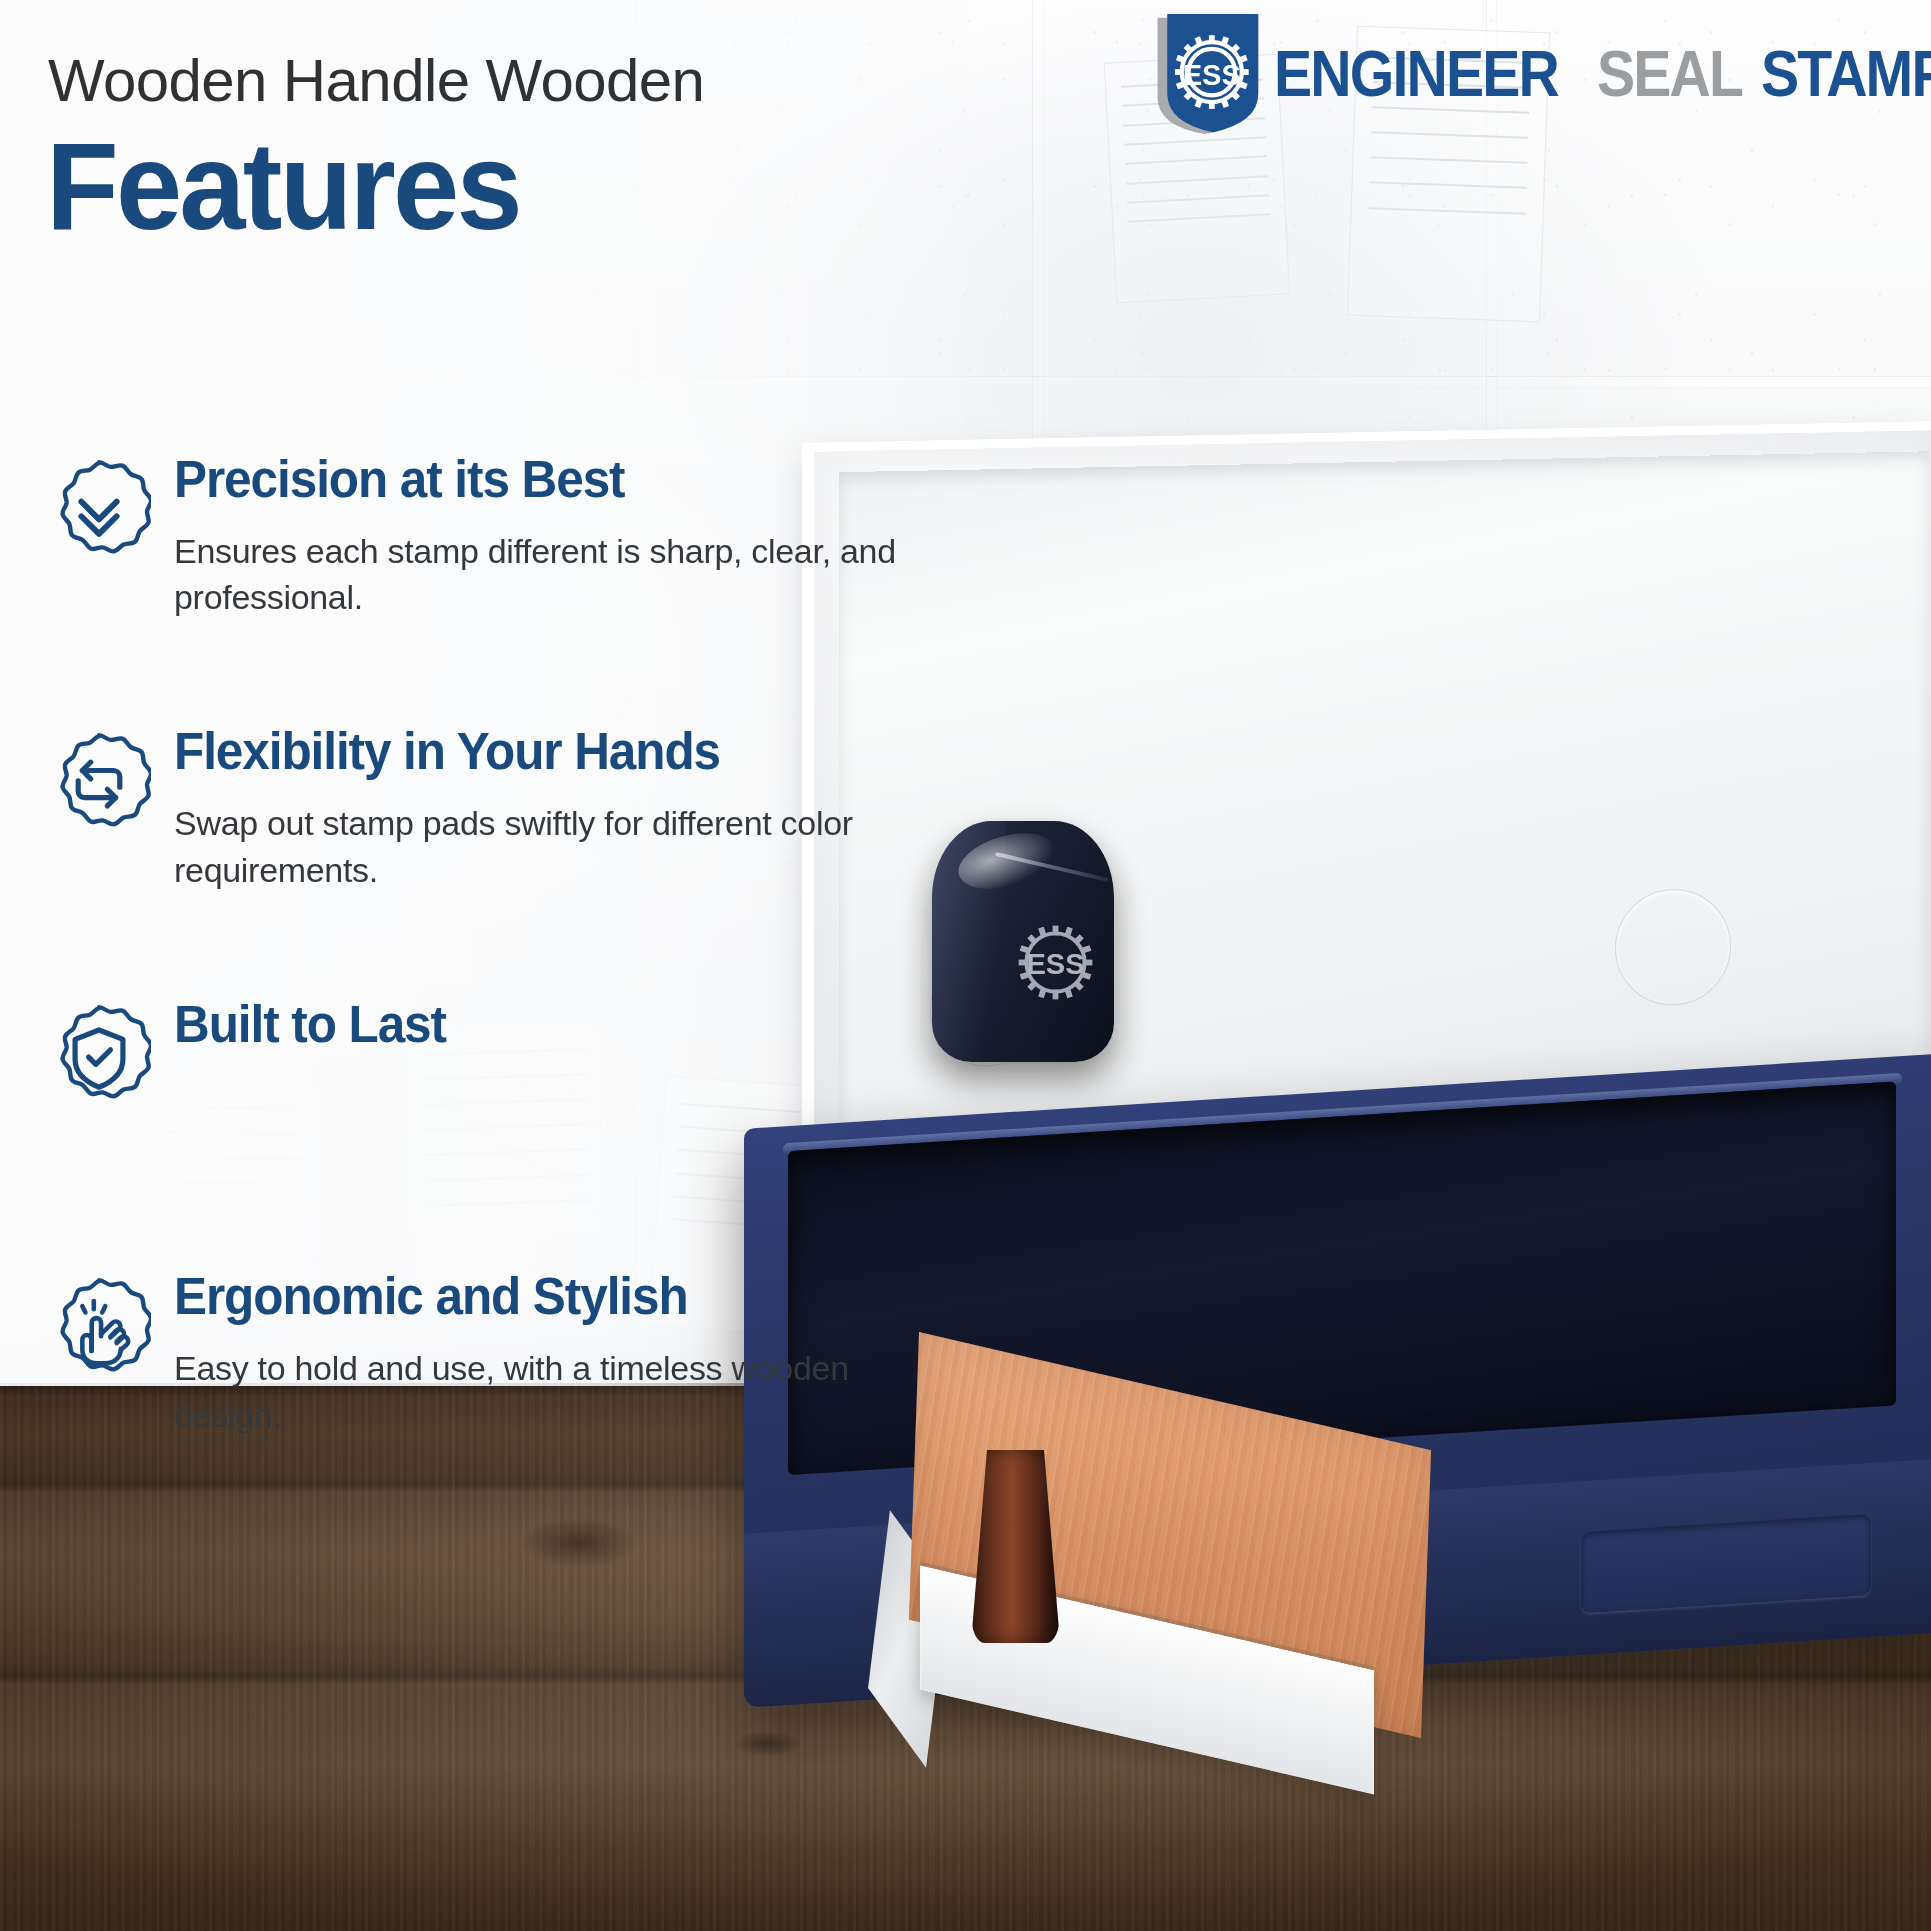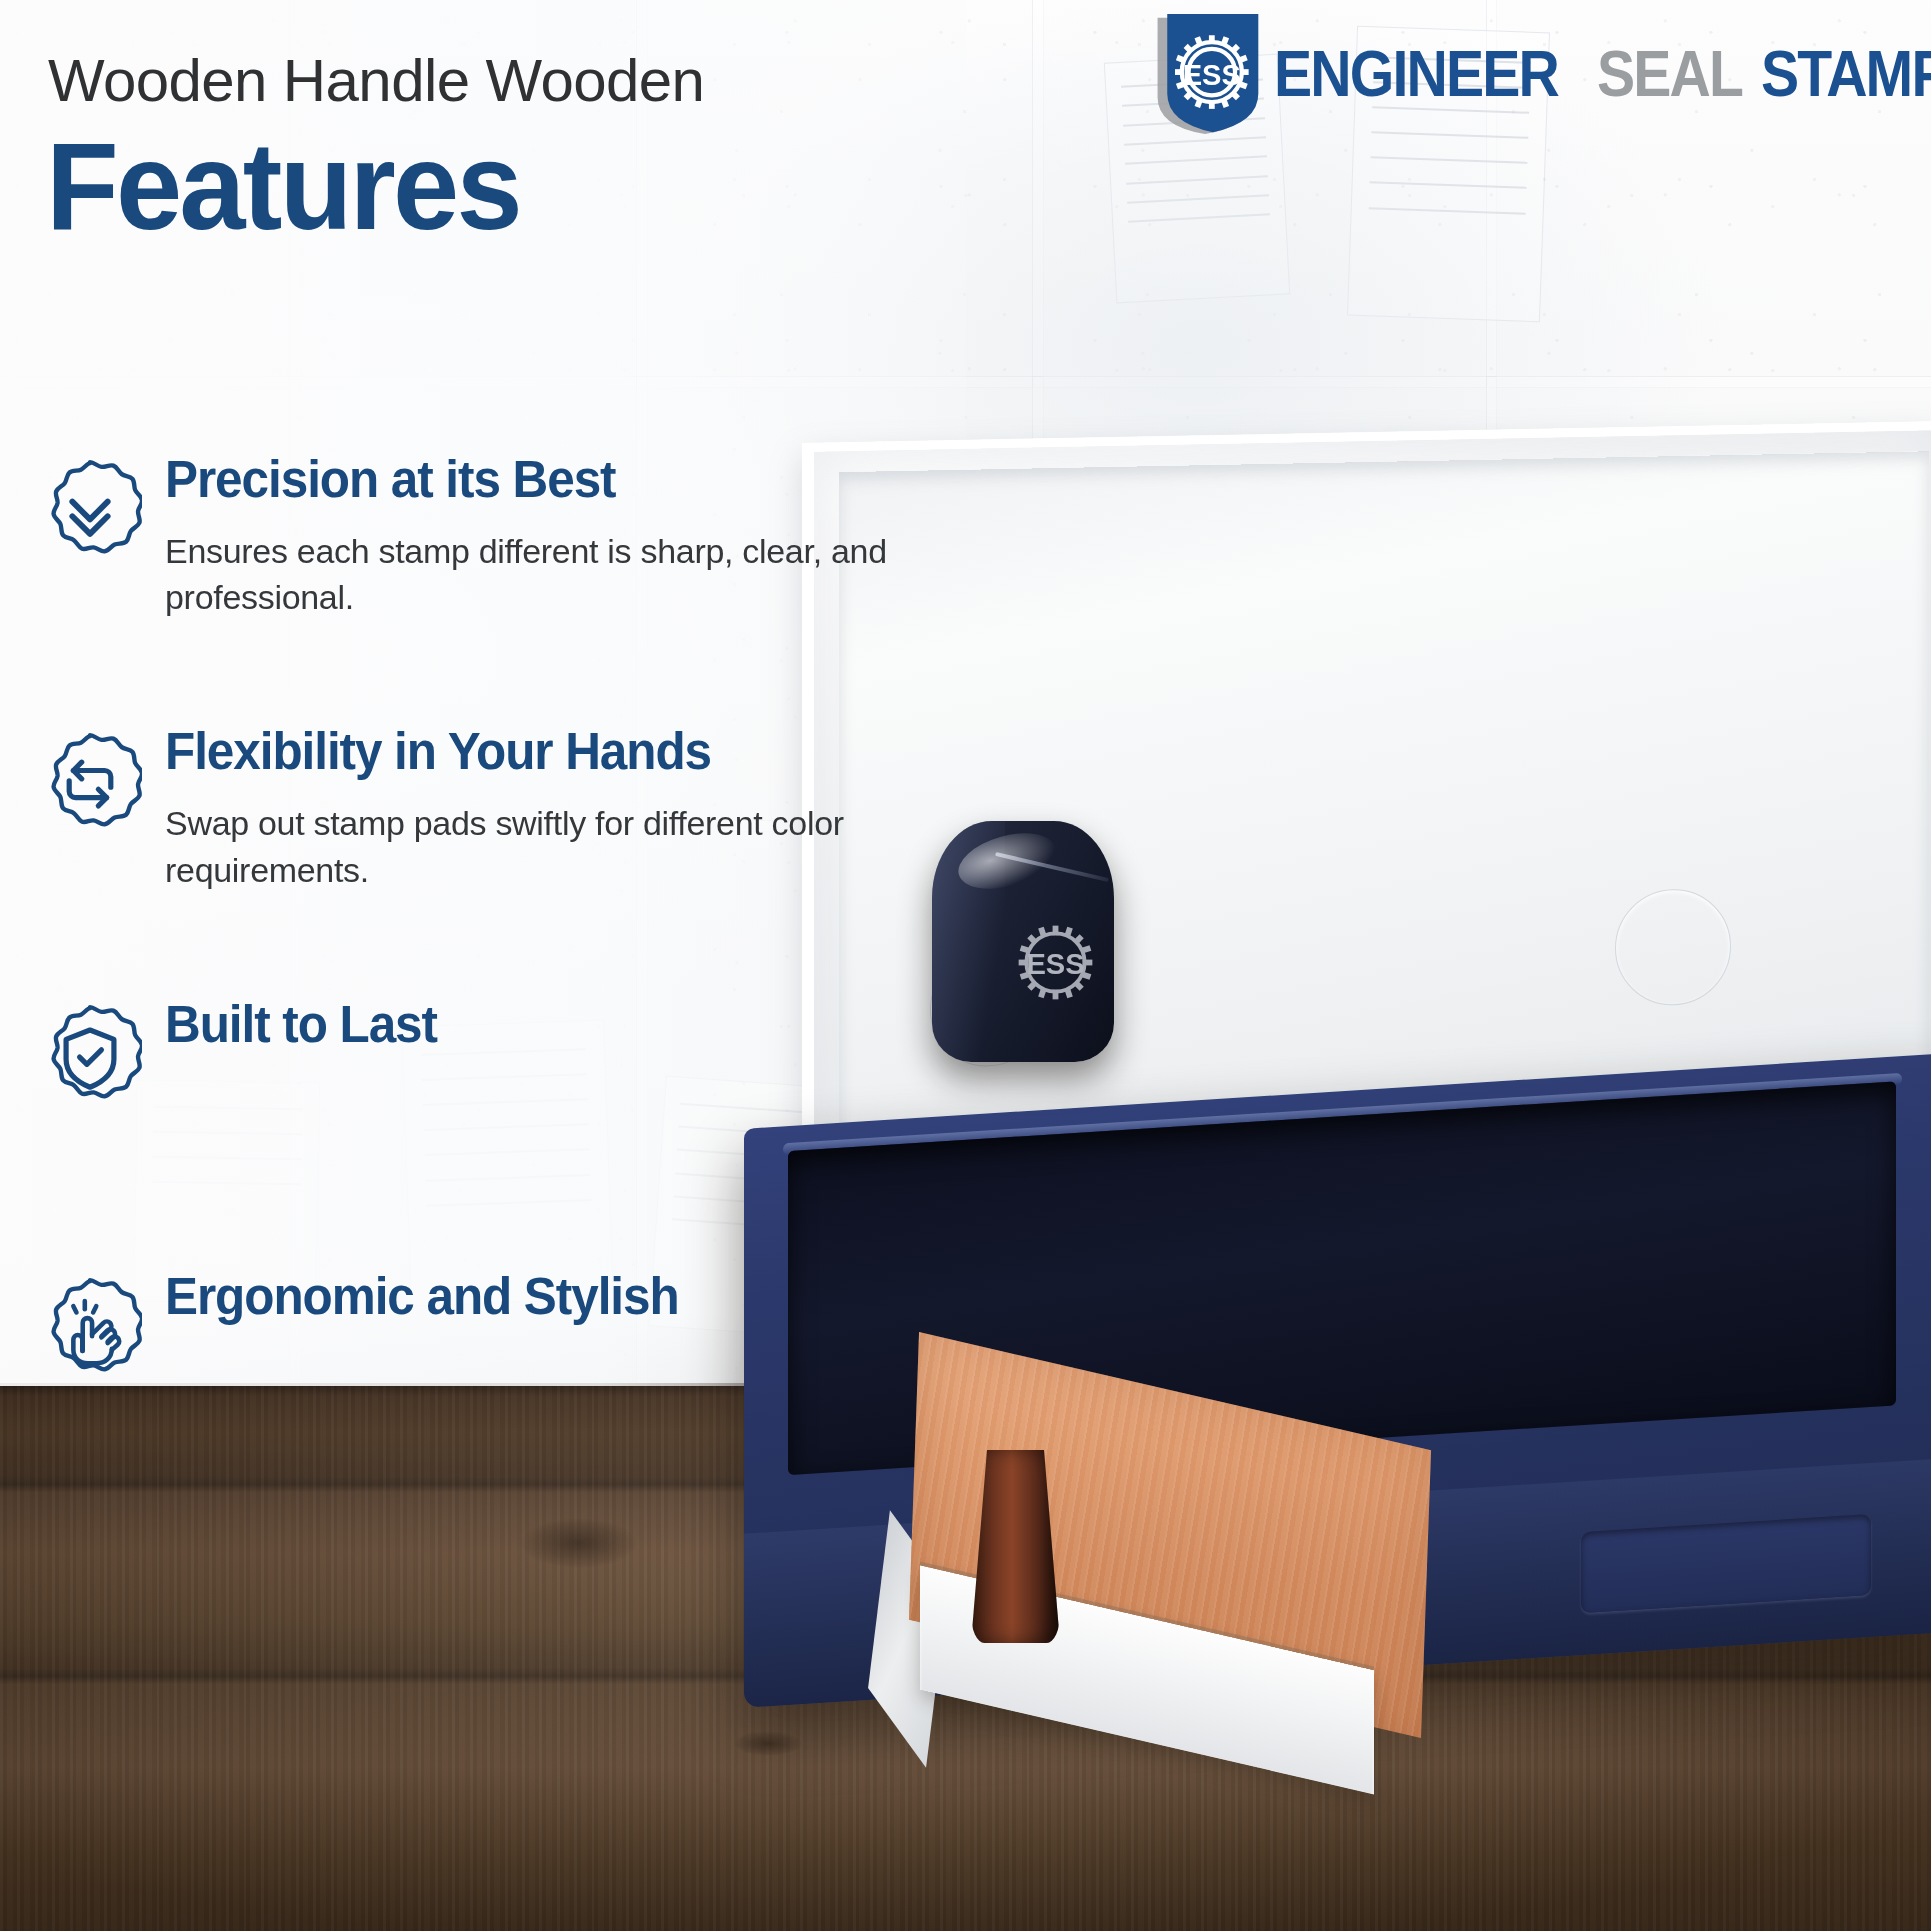--- a/index.html
+++ b/index.html
@@ -115,21 +115,21 @@
     letter-spacing: -0.6px; white-space: nowrap;
   }
   .bigtitle {
     position: absolute; left: 46px; top: 124px;
     font-size: 124px; font-weight: 700; color: #1a4a7d;
     letter-spacing: -2.9px; line-height: 1; white-space: nowrap;
     transform: scaleX(.96); transform-origin: left top;
   }
 
   
-  .features { position: absolute; left: 38px; top: 439px; width: 966px; }
+  .features { position: absolute; left: 47px; top: 439px; width: 966px; }
   .feature { position: relative; min-height: 259px; padding-left: 127px; }
   .feat-icon { position: absolute; left: 0; top: 5.8px; width: 104px; height: 104px; }
   .feat-title {
     font-size: 51px; font-weight: 700; color: #1a4a7d;
     letter-spacing: -1.1px; line-height: 1.06; white-space: nowrap;
     transform: scaleX(.97); transform-origin: left center;
     margin-top: 13.5px;
   }
   .feat-desc {
     margin-top: 21px; font-size: 34px; font-weight: 400; color: #35383b;
@@ -534,16 +534,17 @@
           <line x1="56" y1="29" x2="53" y2="35"></line>
           <path d="M43 72 V45 a4.5 4.5 0 0 1 9 0 V58"></path>
           <path d="M52 56 l11-11 a4.4 4.4 0 0 1 6.3 6.3 L61 59"></path>
           <path d="M61 58 l5.5-5.5 a4.4 4.4 0 0 1 6.3 6.3 L67 64.5"></path>
           <path d="M67 63 l3.5-3.5 a4.4 4.4 0 0 1 6.3 6.3 L71 71"></path>
           <path d="M71 70 C71 79 64 84 56 84 H48 C40 84 34 79 34 71 V61 a4.3 4.3 0 0 1 8.6 0 V72"></path>
         </g>
       </svg>
     </div>
     <div class="feat-title">Ergonomic and Stylish</div>
+    <div class="feat-desc">Easy to hold and use, with a timeless wooden design.</div>
   </div>
 
 </div>
 
 
 </body></html>

